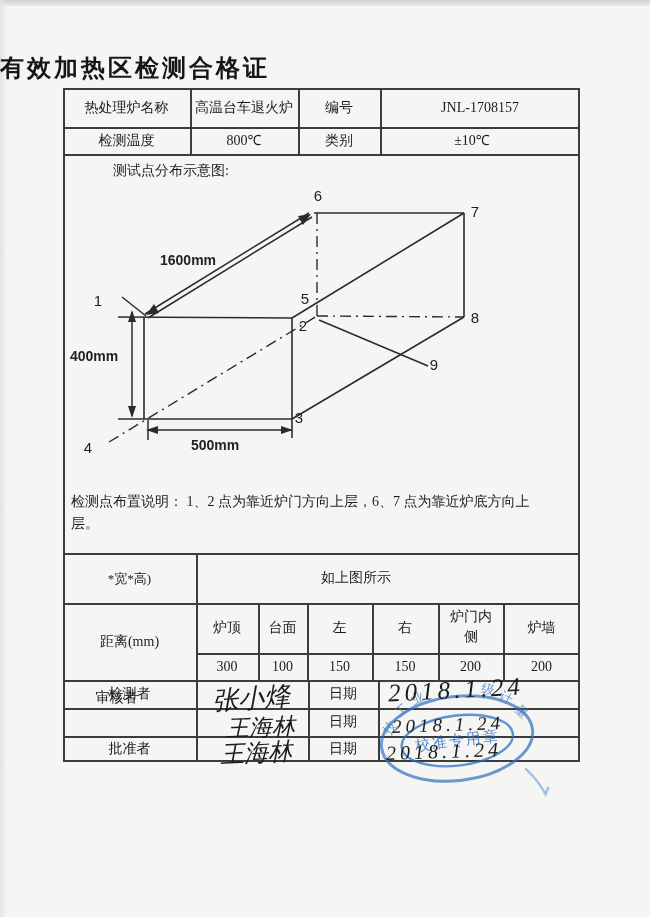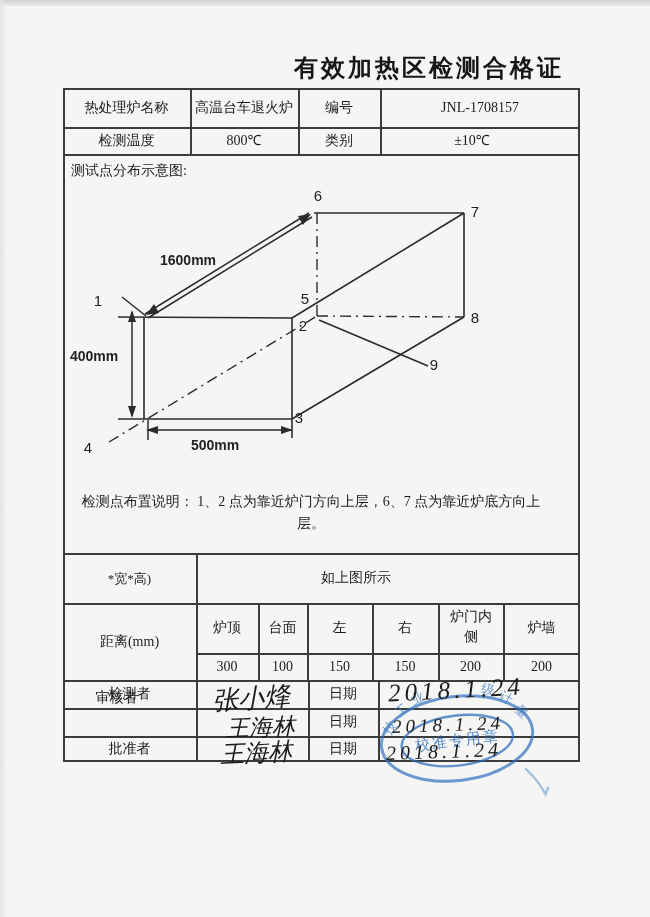--- a/index.html
+++ b/index.html
@@ -6,21 +6,21 @@
   body{
     width:650px;height:917px;position:relative;overflow:hidden;
     background:#f5f6f4;
     font-family:"Liberation Serif",serif;
     color:#1f1f1f;
   }
   .scan-top{position:absolute;left:0;top:0;width:650px;height:6px;
     background:linear-gradient(#cfd2d2,#e9eaea);}
   .scan-left{position:absolute;left:0;top:0;width:7px;height:917px;
     background:linear-gradient(90deg,#e2e4e4,rgba(245,246,244,0));}
-  .title{position:absolute;left:0;top:52px;width:564px;text-align:right;
+  .title{position:absolute;left:0;top:52px;width:564px;text-align:left;
     font-size:24px;font-weight:bold;letter-spacing:3px;color:#161616;}
   .rule{position:absolute;background:#3c3c3c;}
   .frame{position:absolute;left:63px;top:88px;width:513px;height:670px;
     border:2px solid #3c3c3c;}
   .ct{position:absolute;text-align:center;font-size:14px;color:#1c1c1c;}
   .two-line{display:flex;flex-direction:column;justify-content:center;line-height:21px;}
   .hand{position:absolute;font-family:"Liberation Serif",serif;font-style:italic;
     color:#1b1b1b;white-space:nowrap;z-index:6;}
   .stamp{position:absolute;left:372px;top:680px;width:180px;height:132px;
     transform:rotate(-7deg);z-index:5;opacity:.88;}
@@ -58,22 +58,22 @@
 
 <div class="ct" style="left:63px;top:88px;width:127px;line-height:39px">热处理炉名称</div>
 <div class="ct" style="left:190px;top:88px;width:108px;line-height:39px">高温台车退火炉</div>
 <div class="ct" style="left:298px;top:88px;width:82px;line-height:39px">编号</div>
 <div class="ct" style="left:380px;top:88px;width:200px;line-height:39px">JNL-1708157</div>
 <div class="ct" style="left:63px;top:127px;width:127px;line-height:27px">检测温度</div>
 <div class="ct" style="left:190px;top:127px;width:108px;line-height:27px">800℃</div>
 <div class="ct" style="left:298px;top:127px;width:82px;line-height:27px">类别</div>
 <div class="ct" style="left:380px;top:127px;width:184px;line-height:27px">±10℃</div>
 
-<div class="ct" style="left:71px;top:160px;width:200px;text-align:left;line-height:22px">测试点分布示意图:</div>
-<div class="ct" style="left:71px;top:491px;width:480px;text-align:center;line-height:22px">检测点布置说明：  1、2 点为靠近炉门方向上层，6、7 点为靠近炉底方向上层。</div>
+<div class="ct" style="left:71px;top:160px;width:200px;text-align:center;line-height:22px">测试点分布示意图:</div>
+<div class="ct" style="left:71px;top:491px;width:480px;text-align:left;line-height:22px">检测点布置说明：  1、2 点为靠近炉门方向上层，6、7 点为靠近炉底方向上层。</div>
 
 <svg class="diagram" width="517" height="400" viewBox="0 0 517 400">
   <g stroke="#2b2b2b" stroke-width="1.6" fill="none">
     <path d="M55,163 L229,164"></path>
     <path d="M81,163 L81,265"></path>
     <path d="M55,265 L229,265"></path>
     <path d="M229,164 L229,284"></path>
     <path d="M251,59 L401,59"></path>
     <path d="M401,59 L401,163"></path>
     <path d="M229,164 L401,59"></path>

